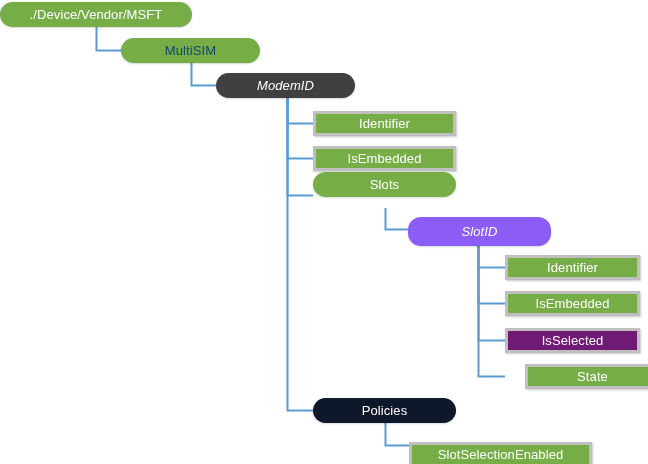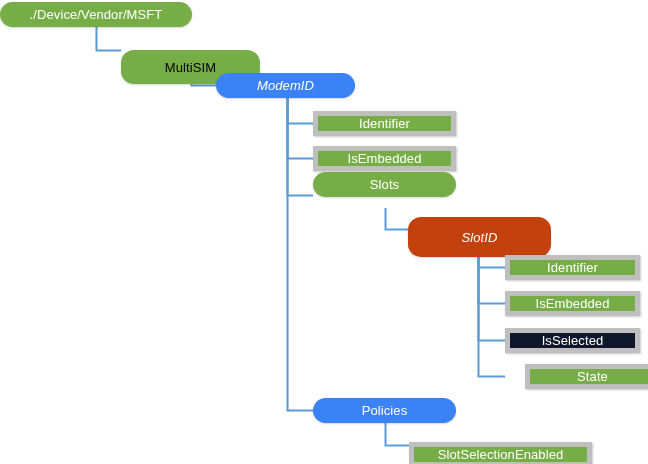--- a/index.html
+++ b/index.html
@@ -38,21 +38,21 @@
     z-index:2;
   }
   
   .node.pill{
     border-radius:13px;
     box-shadow:0 1px 2px rgba(0,0,0,.16);
   }
   
   .node.rect{
     border-radius:0;
-    border:5px solid #6d28d9;
+    border:3px solid #6d28d9;
     box-shadow:1px 1px 2px rgba(0,0,0,.22);
   }
   .node.italic{ font-style:italic; }
 </style>
 </head>
 <body>
 
 <div id="diagram">
   <svg id="wires" viewBox="0 0 648 464" width="648" height="464" aria-hidden="true">
       <path d="M 96.5 27 L 96.5 50.5 L 121 50.5" fill="none" stroke="#5b9bd5" stroke-width="2" stroke-linecap="butt" stroke-linejoin="miter"></path>
@@ -63,26 +63,26 @@
       <path d="M 287.5 98 L 287.5 410.5 L 313 410.5" fill="none" stroke="#5b9bd5" stroke-width="2" stroke-linecap="butt" stroke-linejoin="miter"></path>
       <path d="M 385.5 208 L 385.5 229.5 L 408 229.5" fill="none" stroke="#5b9bd5" stroke-width="2" stroke-linecap="butt" stroke-linejoin="miter"></path>
       <path d="M 478.5 242 L 478.5 267.5 L 505 267.5" fill="none" stroke="#5b9bd5" stroke-width="2" stroke-linecap="butt" stroke-linejoin="miter"></path>
       <path d="M 478.5 242 L 478.5 303.5 L 505 303.5" fill="none" stroke="#5b9bd5" stroke-width="2" stroke-linecap="butt" stroke-linejoin="miter"></path>
       <path d="M 478.5 242 L 478.5 340.5 L 505 340.5" fill="none" stroke="#5b9bd5" stroke-width="2" stroke-linecap="butt" stroke-linejoin="miter"></path>
       <path d="M 478.5 242 L 478.5 376.5 L 505 376.5" fill="none" stroke="#5b9bd5" stroke-width="2" stroke-linecap="butt" stroke-linejoin="miter"></path>
       <path d="M 385.5 423 L 385.5 445.5 L 409 445.5" fill="none" stroke="#5b9bd5" stroke-width="2" stroke-linecap="butt" stroke-linejoin="miter"></path>
     </svg>
   <div id="node-layer">
       <div class="node pill" style="left: 0px; top: 2px; width: 192px; height: 25px; background: rgb(118, 173, 71); color: rgb(255, 255, 255);">./Device/Vendor/MSFT</div>
-      <div class="node pill" style="left: 121px; top: 38px; width: 139px; height: 34px; background: rgb(118, 173, 71); color: #000000; margin-top: 12px;">MultiSIM</div>
-      <div class="node pill italic" style="left: 216px; top: 73px; width: 139px; height: 25px; background: #3b82f6; color: rgb(255, 255, 255);">ModemID</div>
+      <div class="node pill" style="left: 121px; top: 38px; width: 139px; height: 25px; background: rgb(118, 173, 71); color: #0c4a6e;">MultiSIM</div>
+      <div class="node pill italic" style="left: 216px; top: 73px; width: 139px; height: 25px; background: #404040; color: rgb(255, 255, 255);">ModemID</div>
       <div class="node rect" style="left: 313px; top: 111px; width: 143px; height: 25px; background: rgb(118, 173, 71); color: rgb(255, 255, 255); border-color: rgb(191, 191, 191);">Identifier</div>
       <div class="node rect" style="left: 313px; top: 146px; width: 143px; height: 25px; background: rgb(118, 173, 71); color: rgb(255, 255, 255); border-color: rgb(191, 191, 191);">IsEmbedded</div>
       <div class="node pill" style="left: 313px; top: 172px; width: 143px; height: 25px; background: rgb(118, 173, 71); color: rgb(255, 255, 255);">Slots</div>
-      <div class="node pill italic" style="left: 408px; top: 217px; width: 143px; height: 40px; background: #c2410c; color: rgb(255, 255, 255);">SlotID</div>
+      <div class="node pill italic" style="left: 408px; top: 217px; width: 143px; height: 29px; background: #8b5cf6; color: rgb(255, 255, 255);">SlotID</div>
       <div class="node rect" style="left: 505px; top: 255px; width: 135px; height: 25px; background: rgb(118, 173, 71); color: rgb(255, 255, 255); border-color: rgb(191, 191, 191);">Identifier</div>
       <div class="node rect" style="left: 505px; top: 291px; width: 135px; height: 25px; background: rgb(118, 173, 71); color: rgb(255, 255, 255); border-color: rgb(191, 191, 191);">IsEmbedded</div>
-      <div class="node rect" style="left: 505px; top: 328px; width: 135px; height: 25px; background: #0f172a; color: rgb(255, 255, 255); border-color: rgb(191, 191, 191);">IsSelected</div>
+      <div class="node rect" style="left: 505px; top: 328px; width: 135px; height: 25px; background: #701a75; color: rgb(255, 255, 255); border-color: rgb(191, 191, 191);">IsSelected</div>
       <div class="node rect" style="left: 505px; top: 364px; width: 135px; height: 25px; background: rgb(118, 173, 71); color: rgb(255, 255, 255); border-color: rgb(191, 191, 191); margin-left: 20px;">State</div>
-      <div class="node pill" style="left: 313px; top: 398px; width: 143px; height: 25px; background: #3b82f6; color: rgb(255, 255, 255);">Policies</div>
+      <div class="node pill" style="left: 313px; top: 398px; width: 143px; height: 25px; background: #0f172a; color: rgb(255, 255, 255);">Policies</div>
       <div class="node rect" style="left: 409px; top: 442px; width: 183px; height: 25px; background: rgb(118, 173, 71); color: rgb(255, 255, 255); border-color: rgb(191, 191, 191);">SlotSelectionEnabled</div>
     </div>
 </div>
 
 </body></html>

